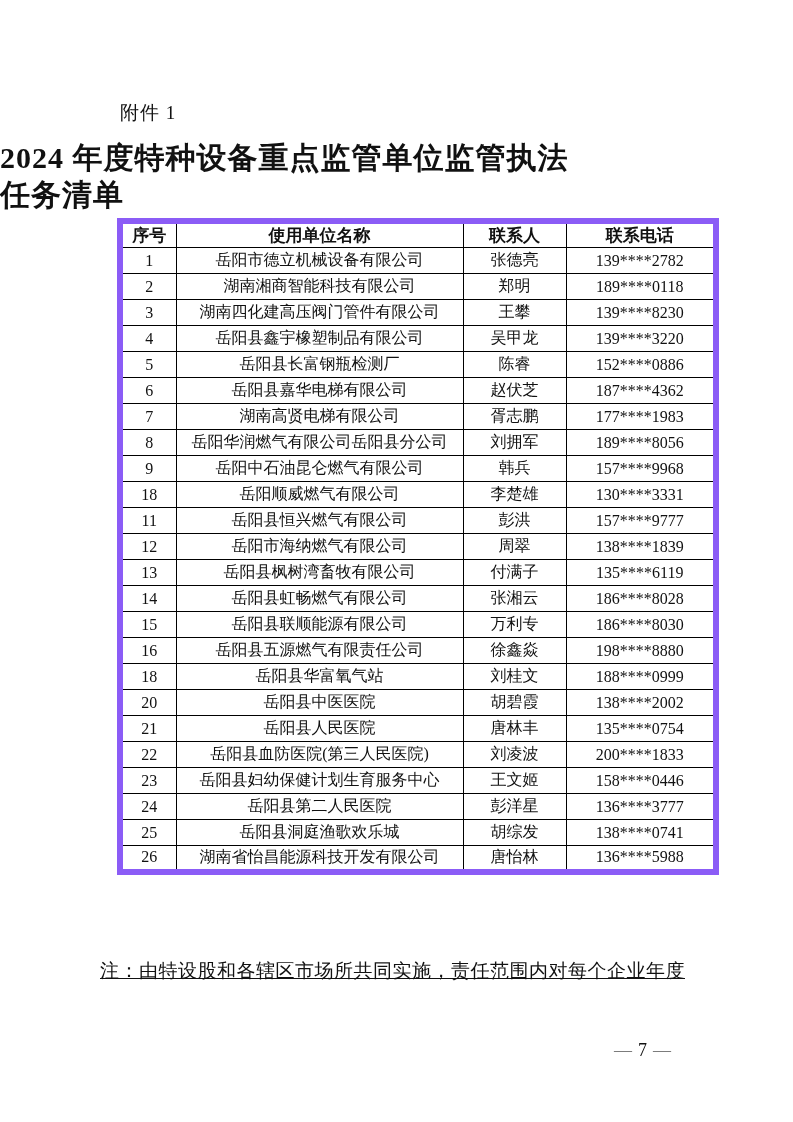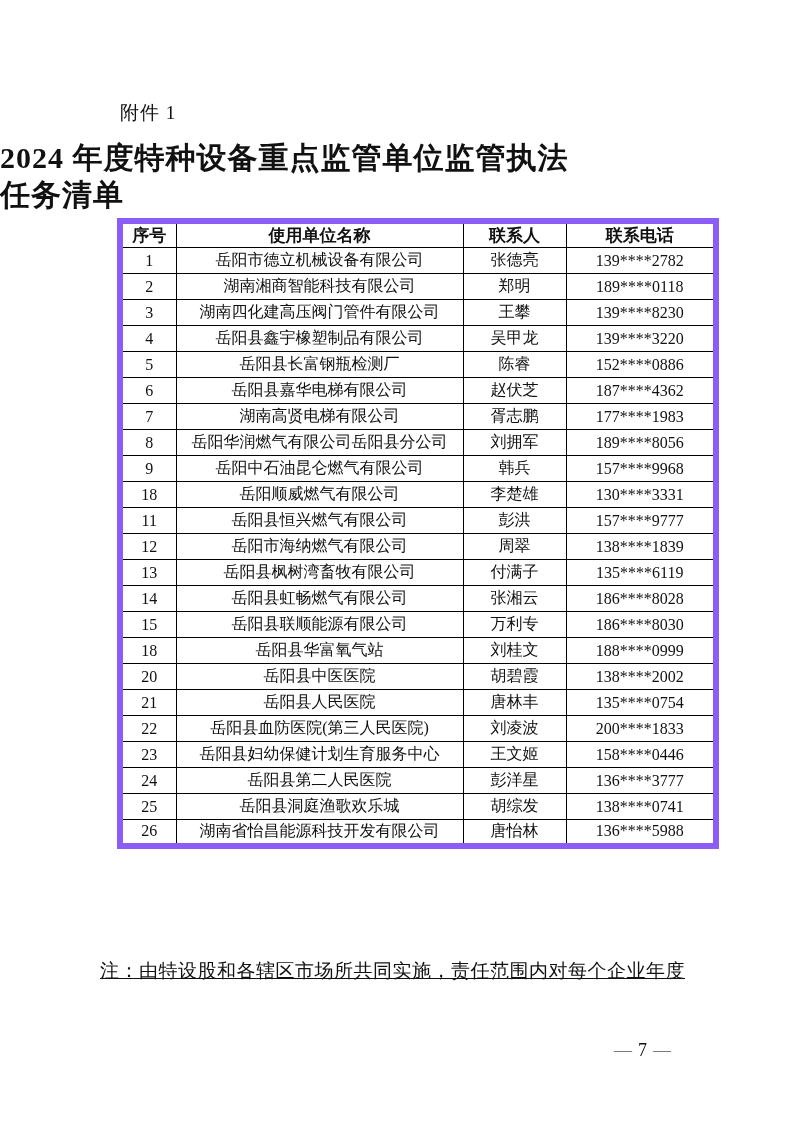--- a/index.html
+++ b/index.html
@@ -182,20 +182,26 @@
           <td class="col-contact">张湘云</td>
           <td class="col-phone">186****8028</td>
         </tr>
         <tr>
           <td class="col-no">15</td>
           <td class="col-name">岳阳县联顺能源有限公司</td>
           <td class="col-contact">万利专</td>
           <td class="col-phone">186****8030</td>
         </tr>
         <tr>
+          <td class="col-no">16</td>
+          <td class="col-name">岳阳县五源燃气有限责任公司</td>
+          <td class="col-contact">徐鑫焱</td>
+          <td class="col-phone">198****8880</td>
+        </tr>
+        <tr>
           <td class="col-no">18</td>
           <td class="col-name">岳阳县华富氧气站</td>
           <td class="col-contact">刘桂文</td>
           <td class="col-phone">188****0999</td>
         </tr>
         <tr>
           <td class="col-no">20</td>
           <td class="col-name">岳阳县中医医院</td>
           <td class="col-contact">胡碧霞</td>
           <td class="col-phone">138****2002</td>

